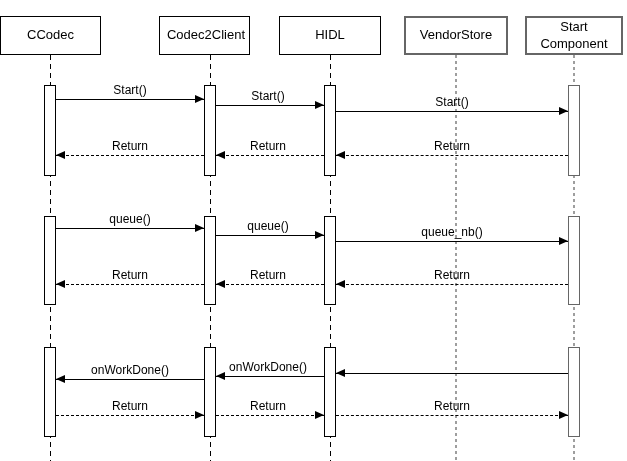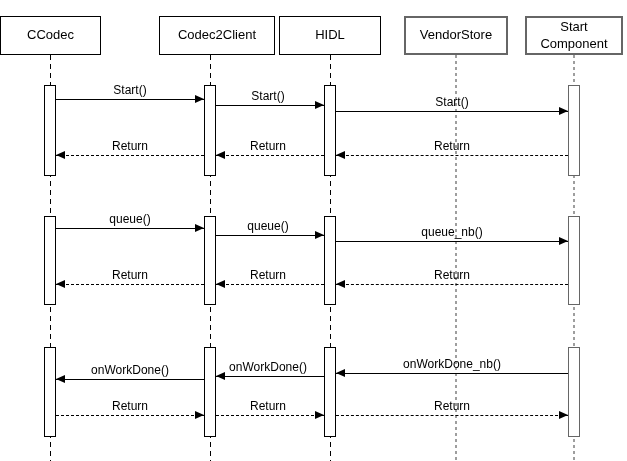--- a/index.html
+++ b/index.html
@@ -44,21 +44,21 @@
 
   <div class="lifeline" style="left:50px;"></div>
   <div class="lifeline" style="left:210px;"></div>
   <div class="lifeline" style="left:330px;"></div>
   <div class="lifeline vendor" style="left:455px;"></div>
   <div class="lifeline vendor" style="left:573px;"></div>
 
   <div class="actor" style="left:0px;width:101px;">
     <span>CCodec</span>
   </div>
-  <div class="actor" style="left:159px;width:116px;">
+  <div class="actor" style="left:159px;width:91px;justify-content:flex-end;">
     <span>Codec2Client</span>
   </div>
   <div class="actor vendor" style="left:404px;width:104px;">
     <span>VendorStore</span>
   </div>
   <div class="actor" style="left:279px;width:102px;">
     <span>HIDL</span>
   </div>
   <div class="actor vendor" style="left:525px;width:98px;">
     <span>Start Component</span>
@@ -130,21 +130,20 @@
   <div class="line" style="left:56px;top:364px;width:148px;"></div>
   <div class="head l" style="left:56px;top:360px;"></div>
   <div class="mlabel" style="left:130px;top:348px;">onWorkDone()</div>
 
   <div class="line" style="left:216px;top:361px;width:108px;"></div>
   <div class="head l" style="left:216px;top:357px;"></div>
   <div class="mlabel" style="left:268px;top:345px;">onWorkDone()</div>
 
   <div class="line" style="left:336px;top:358px;width:232px;"></div>
   <div class="head l" style="left:336px;top:354px;"></div>
-  <div class="mlabel" style="left:452px;top:342px;">onWorkDone_nb()</div>
 
   <div class="line dashed" style="left:56px;top:400px;width:148px;"></div>
   <div class="head r" style="left:195px;top:396px;"></div>
   <div class="mlabel" style="left:130px;top:384px;">Return</div>
 
   <div class="line dashed" style="left:216px;top:400px;width:108px;"></div>
   <div class="head r" style="left:315px;top:396px;"></div>
   <div class="mlabel" style="left:268px;top:384px;">Return</div>
 
   <div class="line dashed" style="left:336px;top:400px;width:232px;"></div>

